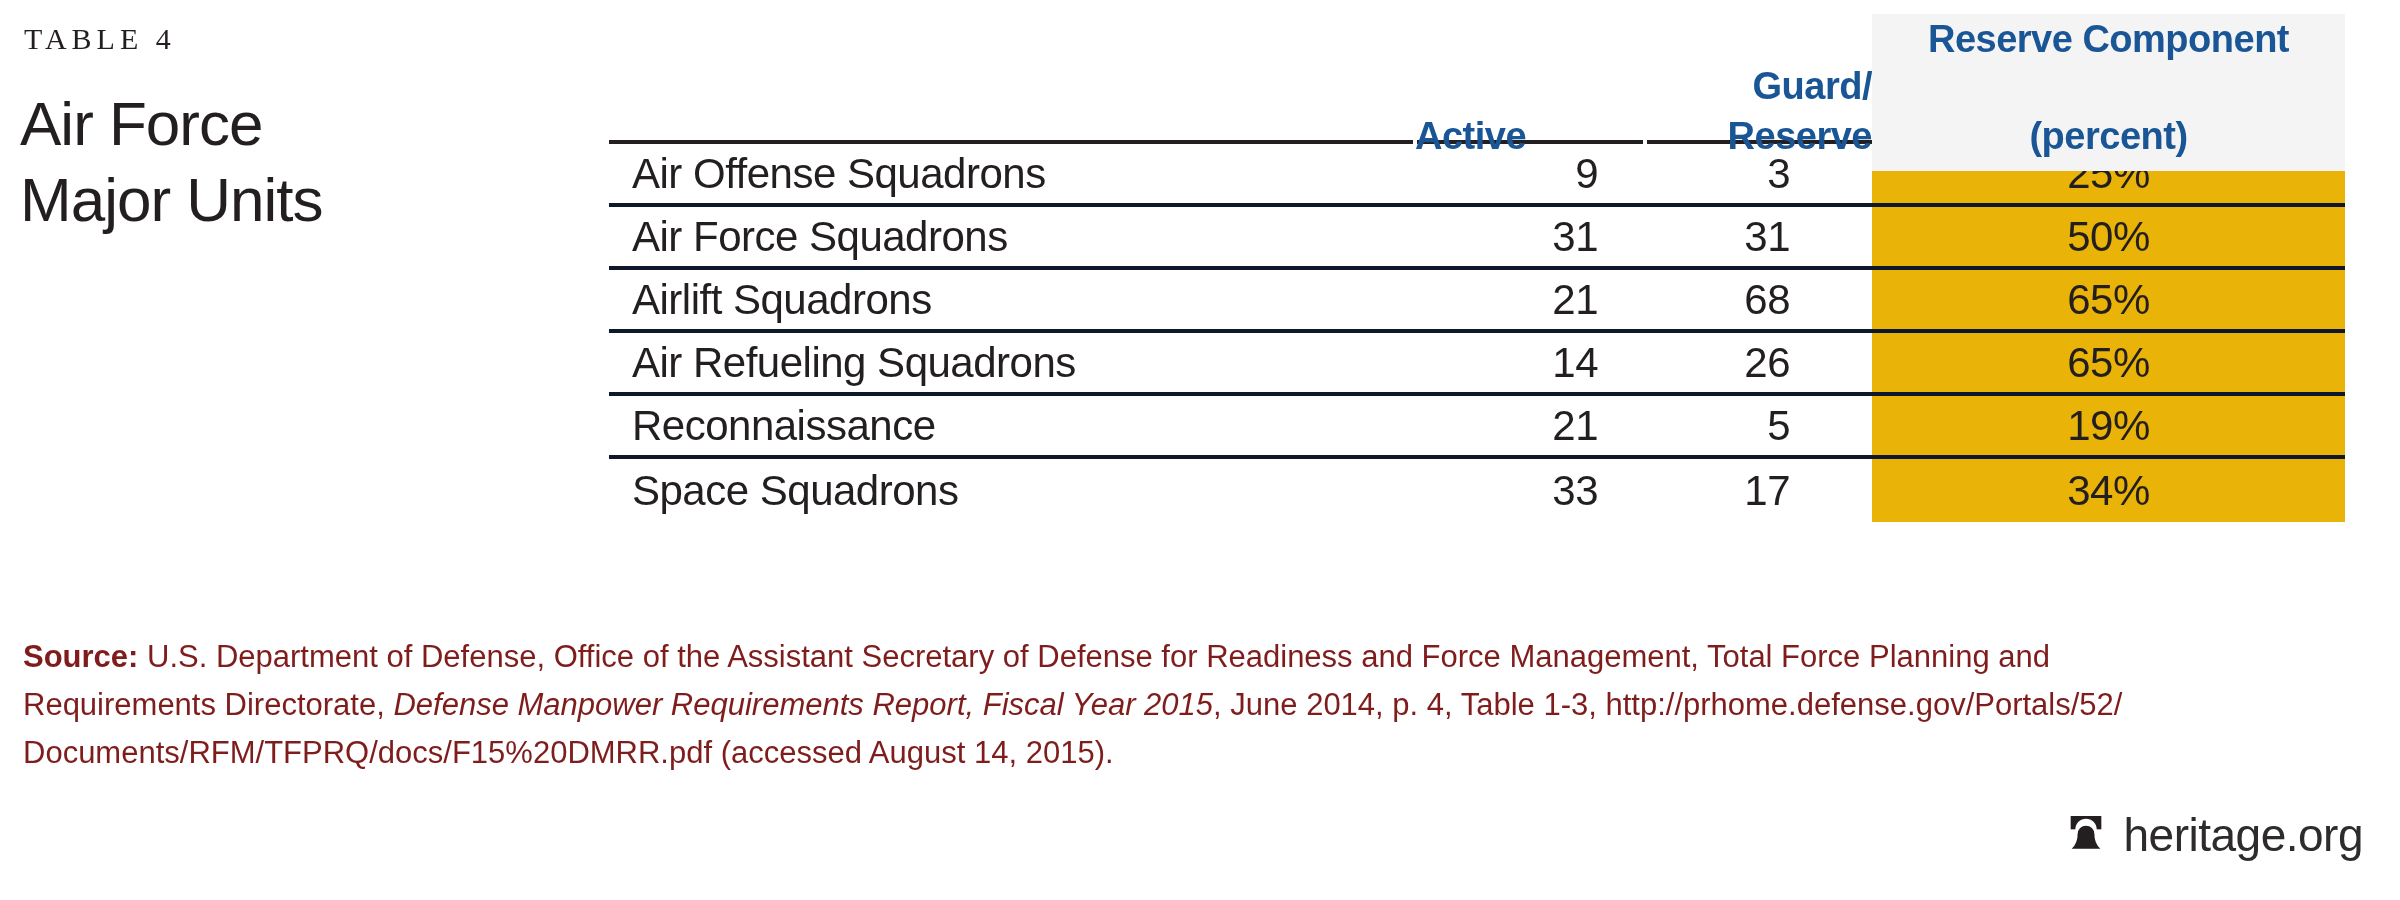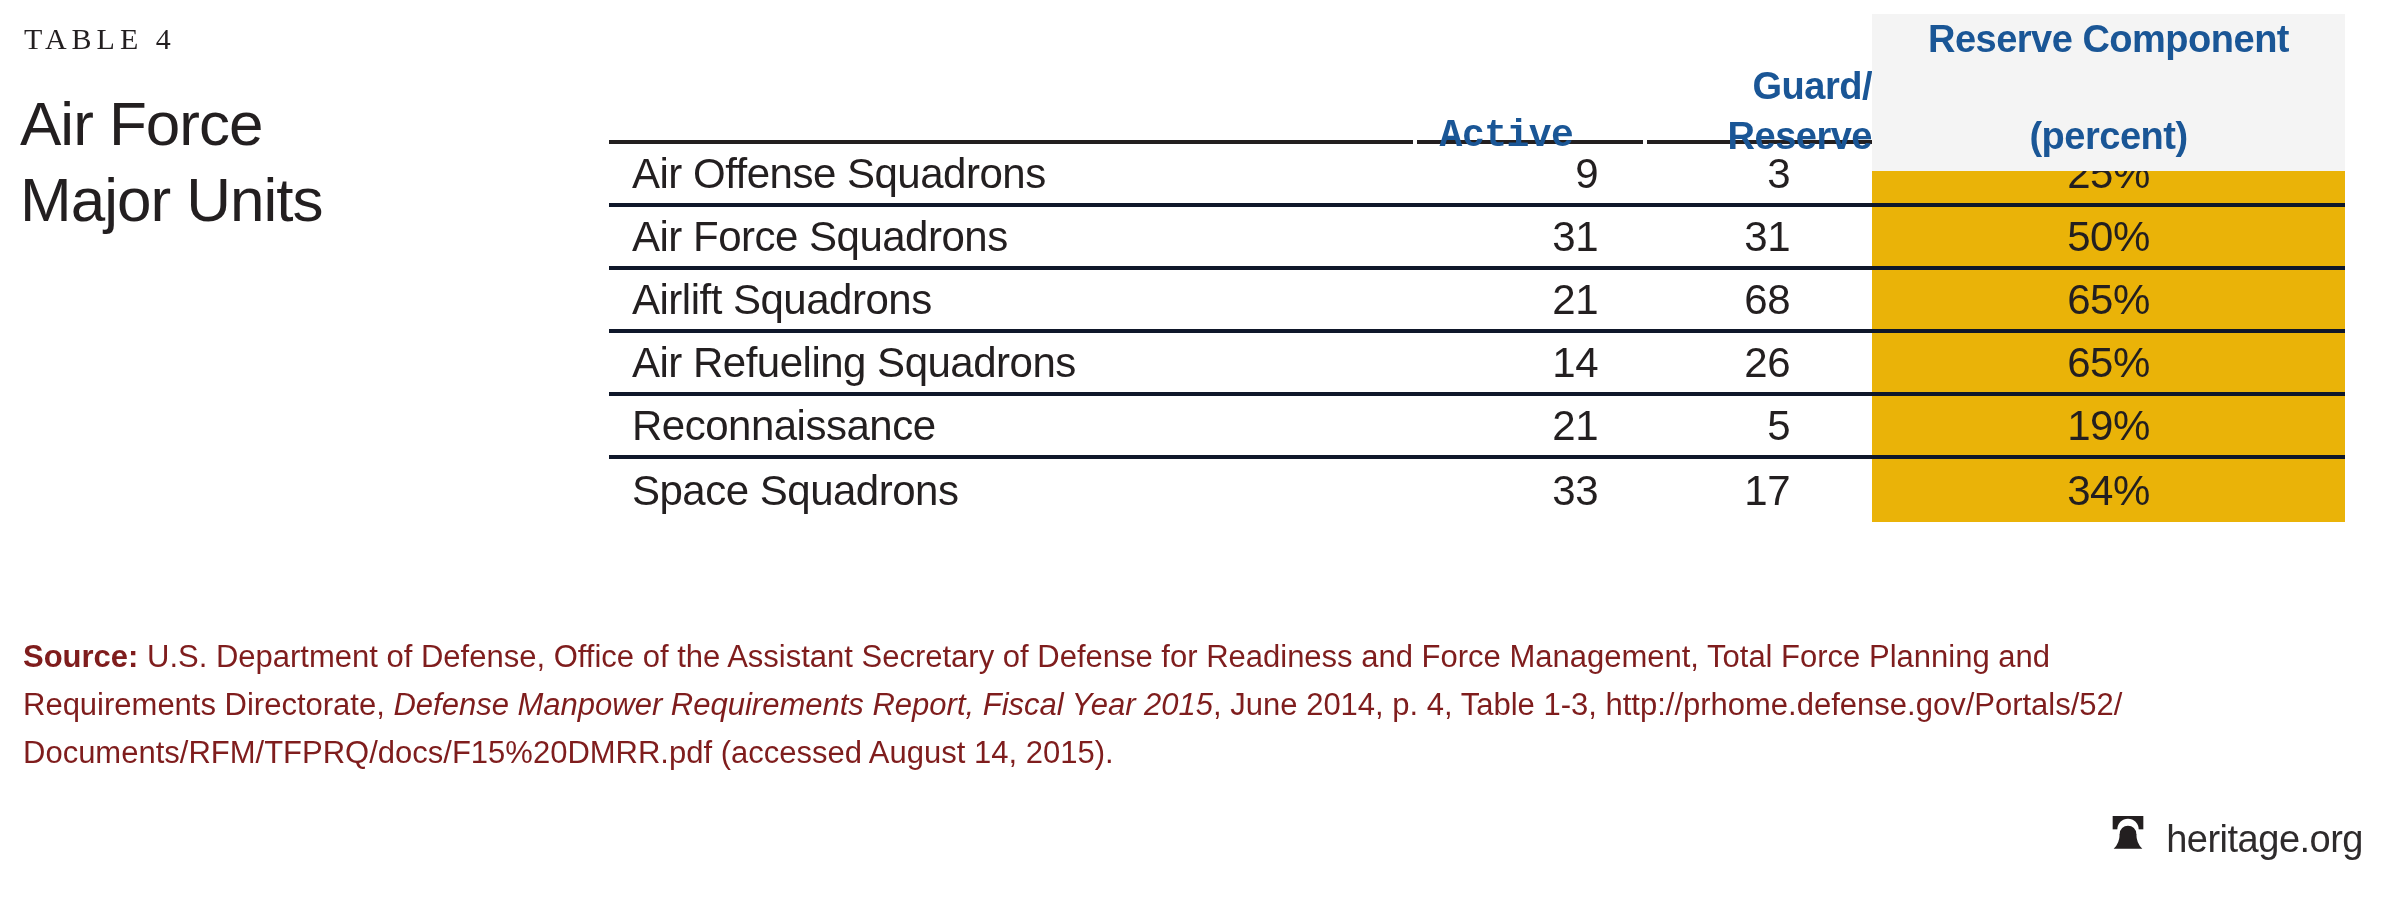--- a/index.html
+++ b/index.html
@@ -36,21 +36,21 @@
     border-bottom:4px solid #231f20;
     position:relative;
   }
   .hdr-cell {
     color:#1a5696; font-weight:bold;
     font-size:38px; line-height:50px;
     display:flex; flex-direction:column; justify-content:flex-end;
     padding-bottom:10px;
     letter-spacing:-0.5px;
   }
-  .hdr-active { text-align:center; padding-right:47px;font-family:Liberation Mono, monospace; }
+  .hdr-active { text-align:left; padding-right:47px; }
   .hdr-guard  { text-align:right; }
   .hdr-reserve{ text-align:center; background:#f4f4f4;gap:47px; }
   .rule-gap {
     position:absolute; bottom:-4px; width:4px; height:4px; background:#ffffff;
   }
   .rule-gap.g1 { left:804px; }
   .rule-gap.g2 { left:1034px; }
 
   .body-row {
     display:grid;
@@ -74,21 +74,21 @@
   .source b { font-weight:bold; }
   .source i { font-style:italic; }
 
   
   .brand {
     position:absolute; right:37px; top:812px;
     display:flex; align-items:flex-end; gap:18px;
   }
   .bell { width:40px; height:44px; margin-bottom:2px; }
   .brand-text {
-    font-size:38px; color:#2e2b2c; line-height:1;
+    font-size:46px; color:#2e2b2c; line-height:1;
     letter-spacing:-0.5px;
   }
 </style>
 </head>
 <body>
 
 <div class="table-label">TABLE 4</div>
 <div class="fig-title">
   <div>Air Force</div>
   <div>Major Units</div>

